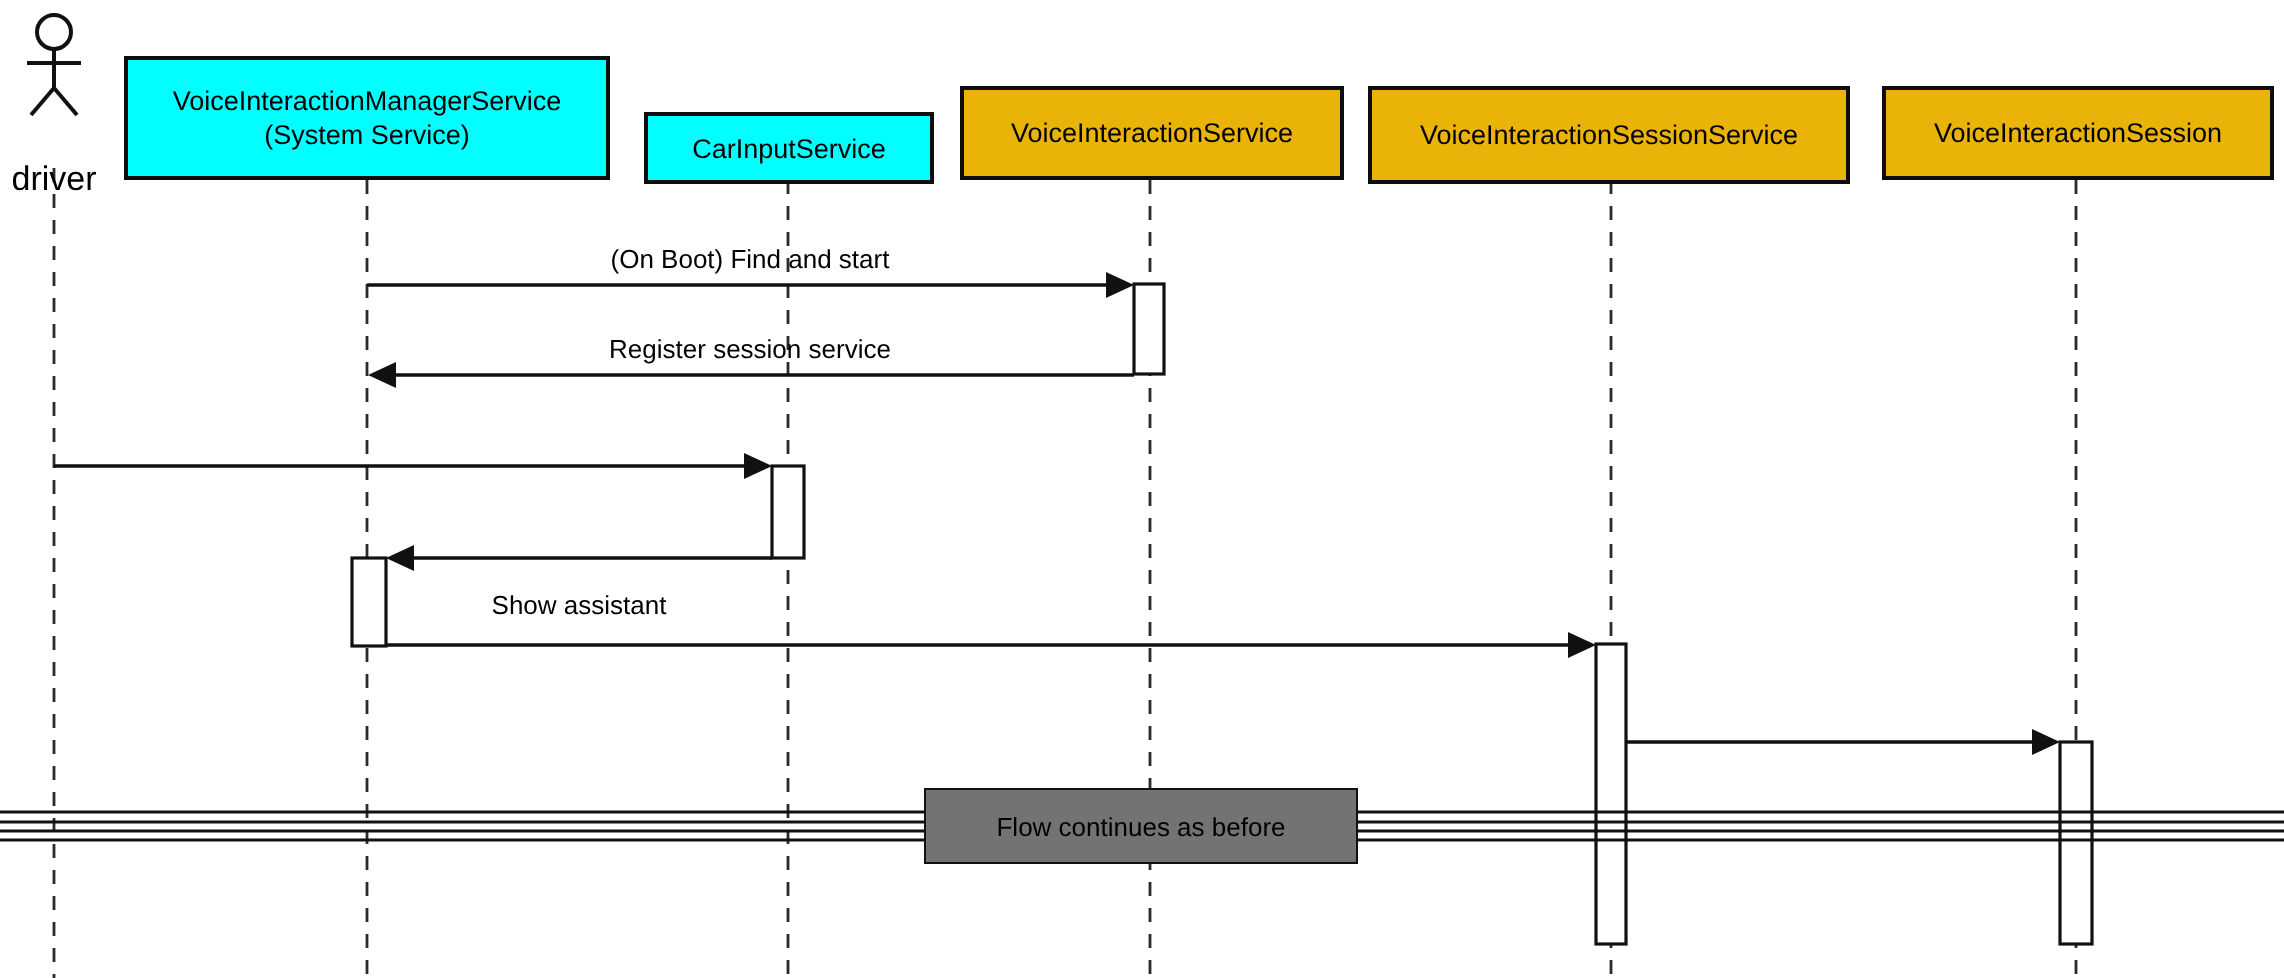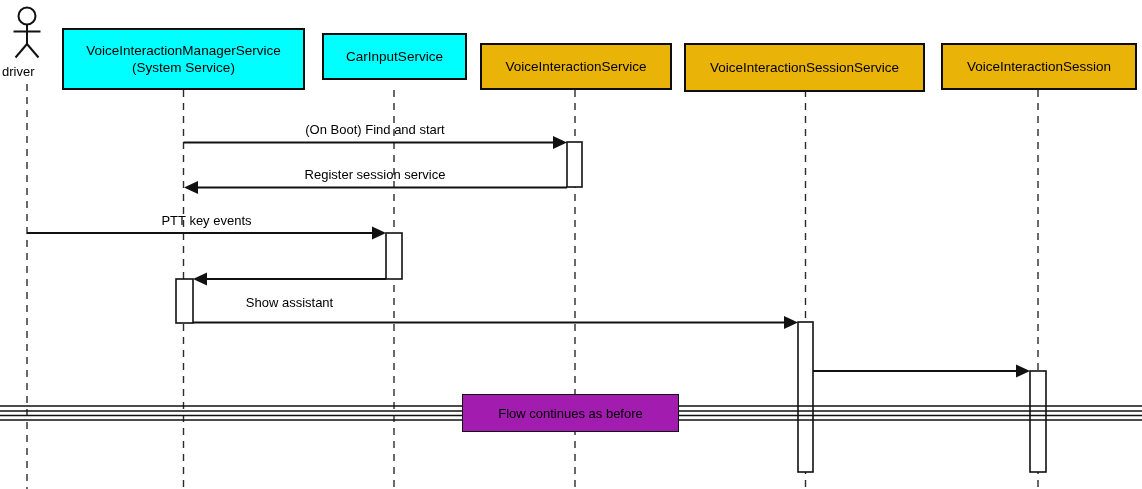--- a/index.html
+++ b/index.html
@@ -31,28 +31,30 @@
     position:absolute;
     text-align:center;
     font-size:13px;
     line-height:16px;
     height:16px;
     white-space:nowrap;
     z-index:3;
   }
   .actor-label{
     position:absolute;
-    font-size:13px;
+    text-align:center;
+    font-size:17px;
     z-index:3;
+    margin-top:16px;
   }
   .divider-box{
     position:absolute;
     left:462px;top:394px;width:217px;height:38px;
     box-sizing:border-box;
-    background:#a21caf;
+    background:#737373;
     border:1.8px solid #111111;
     display:flex;align-items:center;justify-content:center;
     font-size:13px;
     z-index:4;
   }
 </style>
 </head>
 <body>
 
 <div id="stage">
@@ -119,41 +121,40 @@
     </g>
   </svg>
 
   <div class="actor-label" style="left:2px;top:64px;width:50px;">driver</div>
 
   <div class="participant p-cyan" style="left:62px;top:28px;width:243px;height:62px;">
     <span>VoiceInteractionManagerService</span>
     <span>(System Service)</span>
   </div>
 
-  <div class="participant p-cyan" style="left:322px;top:33px;width:145px;height:47px;">
+  <div class="participant p-cyan" style="left:322px;top:56px;width:145px;height:36px;">
     <span>CarInputService</span>
   </div>
 
   <div class="participant p-green" style="left:480px;top:43px;width:192px;height:47px;">
     <span>VoiceInteractionService</span>
   </div>
 
   <div class="participant p-green" style="left:684px;top:43px;width:241px;height:49px;">
     <span>VoiceInteractionSessionService</span>
   </div>
 
   <div class="participant p-green" style="left:941px;top:43px;width:196px;height:47px;">
     <span>VoiceInteractionSession</span>
   </div>
 
   <div class="msg-label" style="left:183px;top:122px;width:384px;">(On Boot) Find and start</div>
 
   <div class="msg-label" style="left:183px;top:167px;width:384px;">Register session service</div>
 
-  <div class="msg-label" style="left:27px;top:213px;width:359px;">PTT key events</div>
 
   <div class="msg-label" style="left:193px;top:259px;width:193px;margin-top:36px;">Show assistant</div>
 
 
 
   <div class="divider-box">
     <span>Flow continues as before</span>
   </div>
 
 </div>

